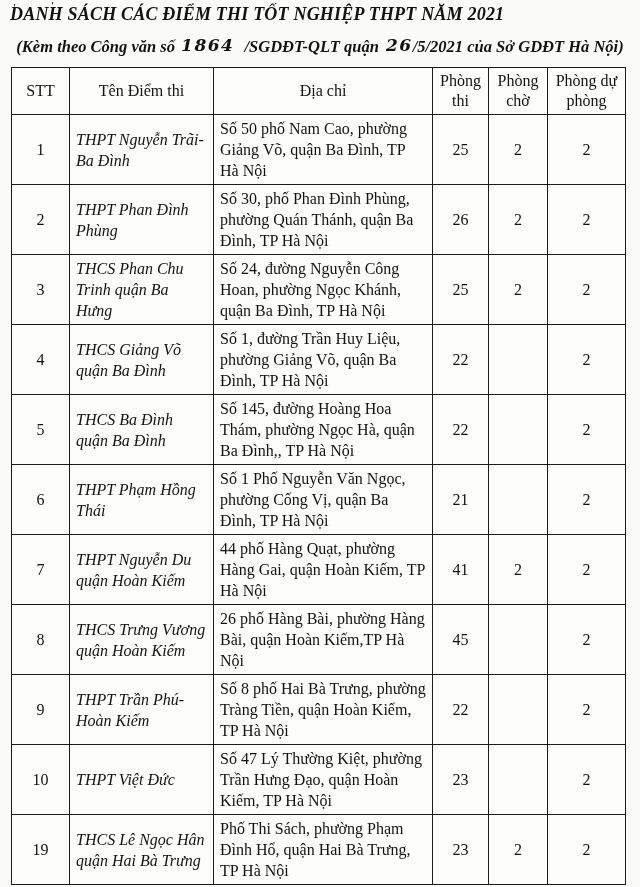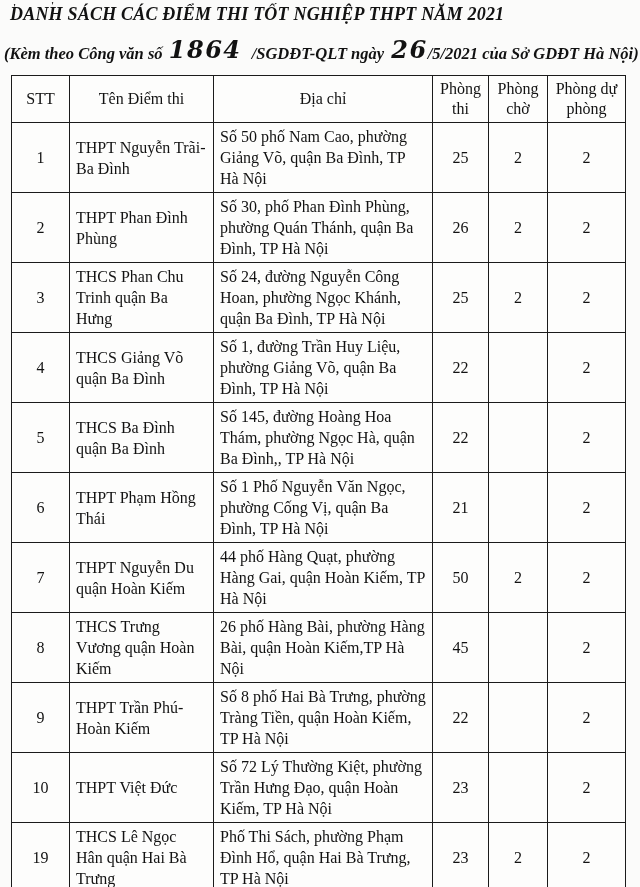--- a/index.html
+++ b/index.html
@@ -35,21 +35,21 @@
     text-align: center;
     font-size: 16.5px;
     font-style: italic;
     font-weight: bold;
     white-space: nowrap;
   }
   .hw {
     font-family: "DejaVu Serif", serif;
     font-style: italic;
     font-weight: 700;
-    font-size: 24px;
+    font-size: 17px;
     letter-spacing: 1.5px;
     position: relative;
     top: -1px;
   }
   .hw-number { margin: 0 6px 0 2px; }
   .hw-day { margin-left: 3px; }
   table.sites {
     border-collapse: collapse;
     table-layout: fixed;
     width: 614px;
@@ -67,34 +67,34 @@
   }
   table.sites thead tr { height: 36px; margin-top: 36px; }
   table.sites tbody tr { height: 68px; }
   table.sites th {
     font-weight: normal;
     text-align: center;
     line-height: 20px;
   }
   td.c { text-align: center; }
   td.l { text-align: left; }
-  td.col-name { padding-left: 8px; }
+  td.col-name { padding-left: 8px; font-style: italic; }
 </style>
 </head>
 <body>
 
 <span class="scan-artifact" style="left:13px; top:1px;">'</span>
 <span class="scan-artifact" style="left:51px; top:-1px;">'</span>
 
 <div class="doc-title">DANH SÁCH CÁC ĐIỂM THI TỐT NGHIỆP THPT NĂM 2021</div>
 
 <div class="doc-subtitle">
   <span>(Kèm theo Công văn số</span>
   <span class="hw hw-number">1864</span>
-  <span>/SGDĐT-QLT ngày</span>
+  <span>/SGDĐT-QLT quận</span>
   <span class="hw hw-day">26</span><span>/5/2021 của Sở GDĐT Hà Nội)</span>
 </div>
 
 <table class="sites">
   <colgroup>
     <col style="width:58px">
     <col style="width:144px">
     <col style="width:219px">
     <col style="width:56px">
     <col style="width:59px">
@@ -156,21 +156,21 @@
         <td class="l col-name">THPT Phạm Hồng Thái</td>
         <td class="l">Số 1 Phố Nguyễn Văn Ngọc, phường Cống Vị, quận Ba Đình, TP Hà Nội</td>
         <td class="c">21</td>
         <td class="c"></td>
         <td class="c">2</td>
       </tr>
       <tr>
         <td class="c">7</td>
         <td class="l col-name">THPT Nguyễn Du quận Hoàn Kiếm</td>
         <td class="l">44 phố Hàng Quạt, phường Hàng Gai, quận Hoàn Kiếm, TP Hà Nội</td>
-        <td class="c">50</td>
+        <td class="c">41</td>
         <td class="c">2</td>
         <td class="c">2</td>
       </tr>
       <tr>
         <td class="c">8</td>
         <td class="l col-name">THCS Trưng Vương quận Hoàn Kiếm</td>
         <td class="l">26 phố Hàng Bài, phường Hàng Bài, quận Hoàn Kiếm,TP Hà Nội</td>
         <td class="c">45</td>
         <td class="c"></td>
         <td class="c">2</td>
@@ -179,21 +179,21 @@
         <td class="c">9</td>
         <td class="l col-name">THPT Trần Phú-Hoàn Kiếm</td>
         <td class="l">Số 8 phố Hai Bà Trưng, phường Tràng Tiền, quận Hoàn Kiếm, TP Hà Nội</td>
         <td class="c">22</td>
         <td class="c"></td>
         <td class="c">2</td>
       </tr>
       <tr>
         <td class="c">10</td>
         <td class="l col-name">THPT Việt Đức</td>
-        <td class="l">Số 72 Lý Thường Kiệt, phường Trần Hưng Đạo, quận Hoàn Kiếm, TP Hà Nội</td>
+        <td class="l">Số 47 Lý Thường Kiệt, phường Trần Hưng Đạo, quận Hoàn Kiếm, TP Hà Nội</td>
         <td class="c">23</td>
         <td class="c"></td>
         <td class="c">2</td>
       </tr>
       <tr>
         <td class="c">19</td>
         <td class="l col-name">THCS Lê Ngọc Hân quận Hai Bà Trưng</td>
         <td class="l">Phố Thi Sách, phường Phạm Đình Hổ, quận Hai Bà Trưng, TP Hà Nội</td>
         <td class="c">23</td>
         <td class="c">2</td>

